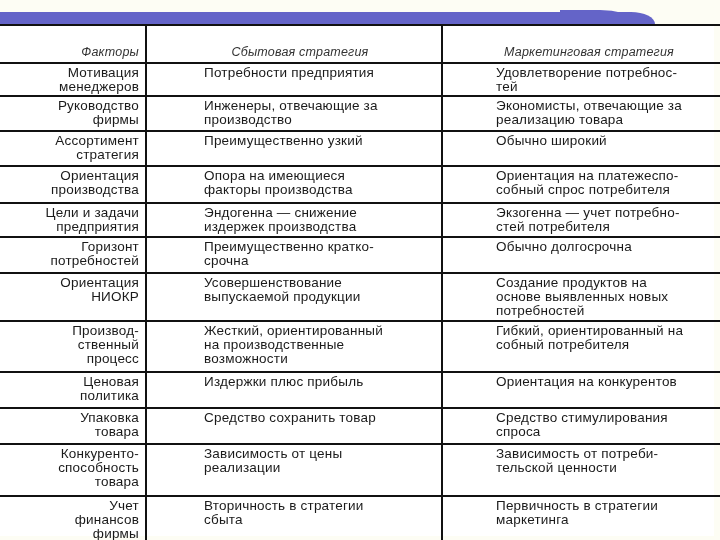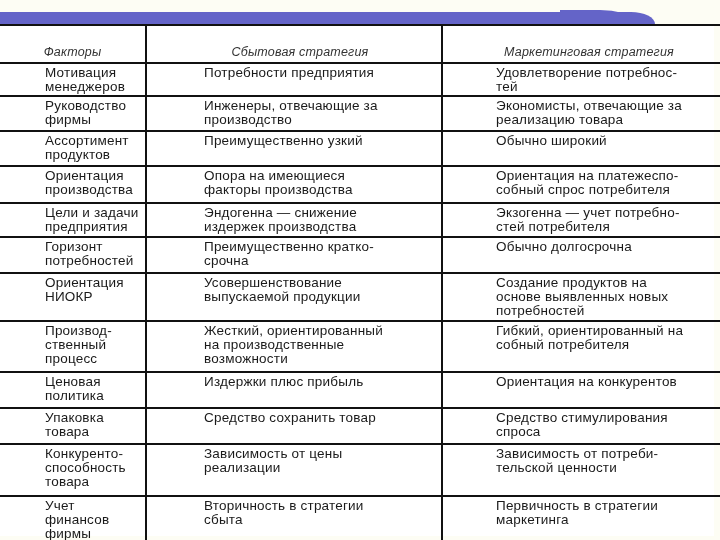--- a/index.html
+++ b/index.html
@@ -65,21 +65,21 @@
       font-style: italic;
       font-size: 12.5px;
       color: #333;
       text-align: center;
       vertical-align: bottom;
       padding-bottom: 3px;
       height: 31px;
     }
     table { border-left: none; }
     td:first-child, th:first-child { border-left: none; }
-    td:nth-child(1), th:nth-child(1) { width: 133px; }
+    td:nth-child(1), th:nth-child(1) { width: 133px; text-align: right; }
     td:nth-child(2), th:nth-child(2) { width: 270px; padding-left: 18px; }
     td:nth-child(3), th:nth-child(3) { width: 264px; padding-left: 14px; }
     td:last-child, th:last-child { border-right: 3px solid #111; }
     .cell-text { white-space: pre-line; display: block; margin-left: 39px; }
   </style>
 </head>
 <body>
 
 <div class="slide">
   <div class="band-cap"></div>
@@ -118,21 +118,21 @@
 производство</span>
             </td>
           <td>
               <span class="cell-text">Экономисты, отвечающие за
 реализацию товара</span>
             </td>
         </tr>
         <tr style="height:35px">
           <td>
               <span class="cell-text">Ассортимент
-продуктов</span>
+стратегия</span>
             </td>
           <td>
               <span class="cell-text">Преимущественно узкий</span>
             </td>
           <td>
               <span class="cell-text">Обычно широкий</span>
             </td>
         </tr>
         <tr style="height:37px">
           <td>

